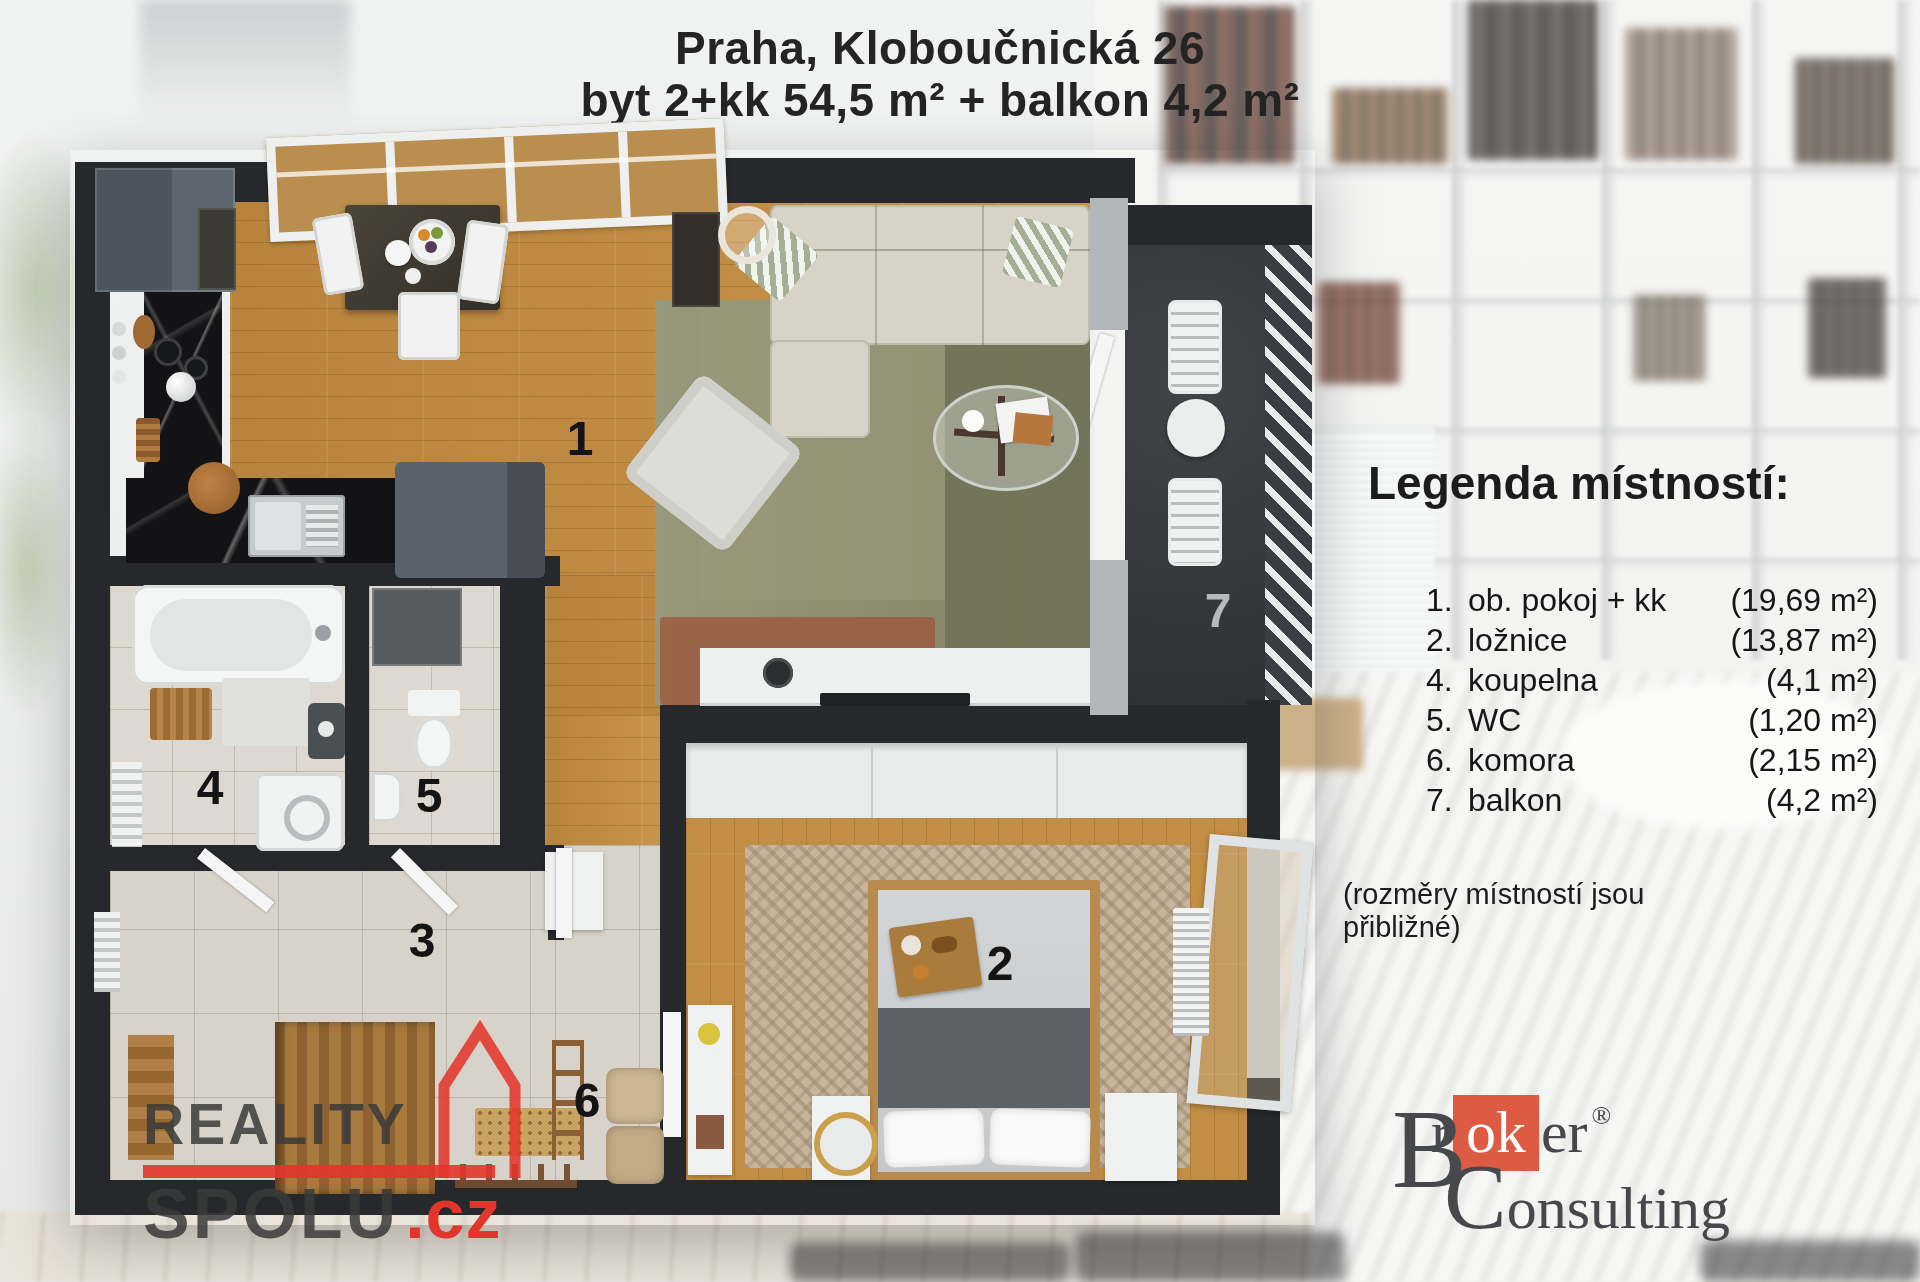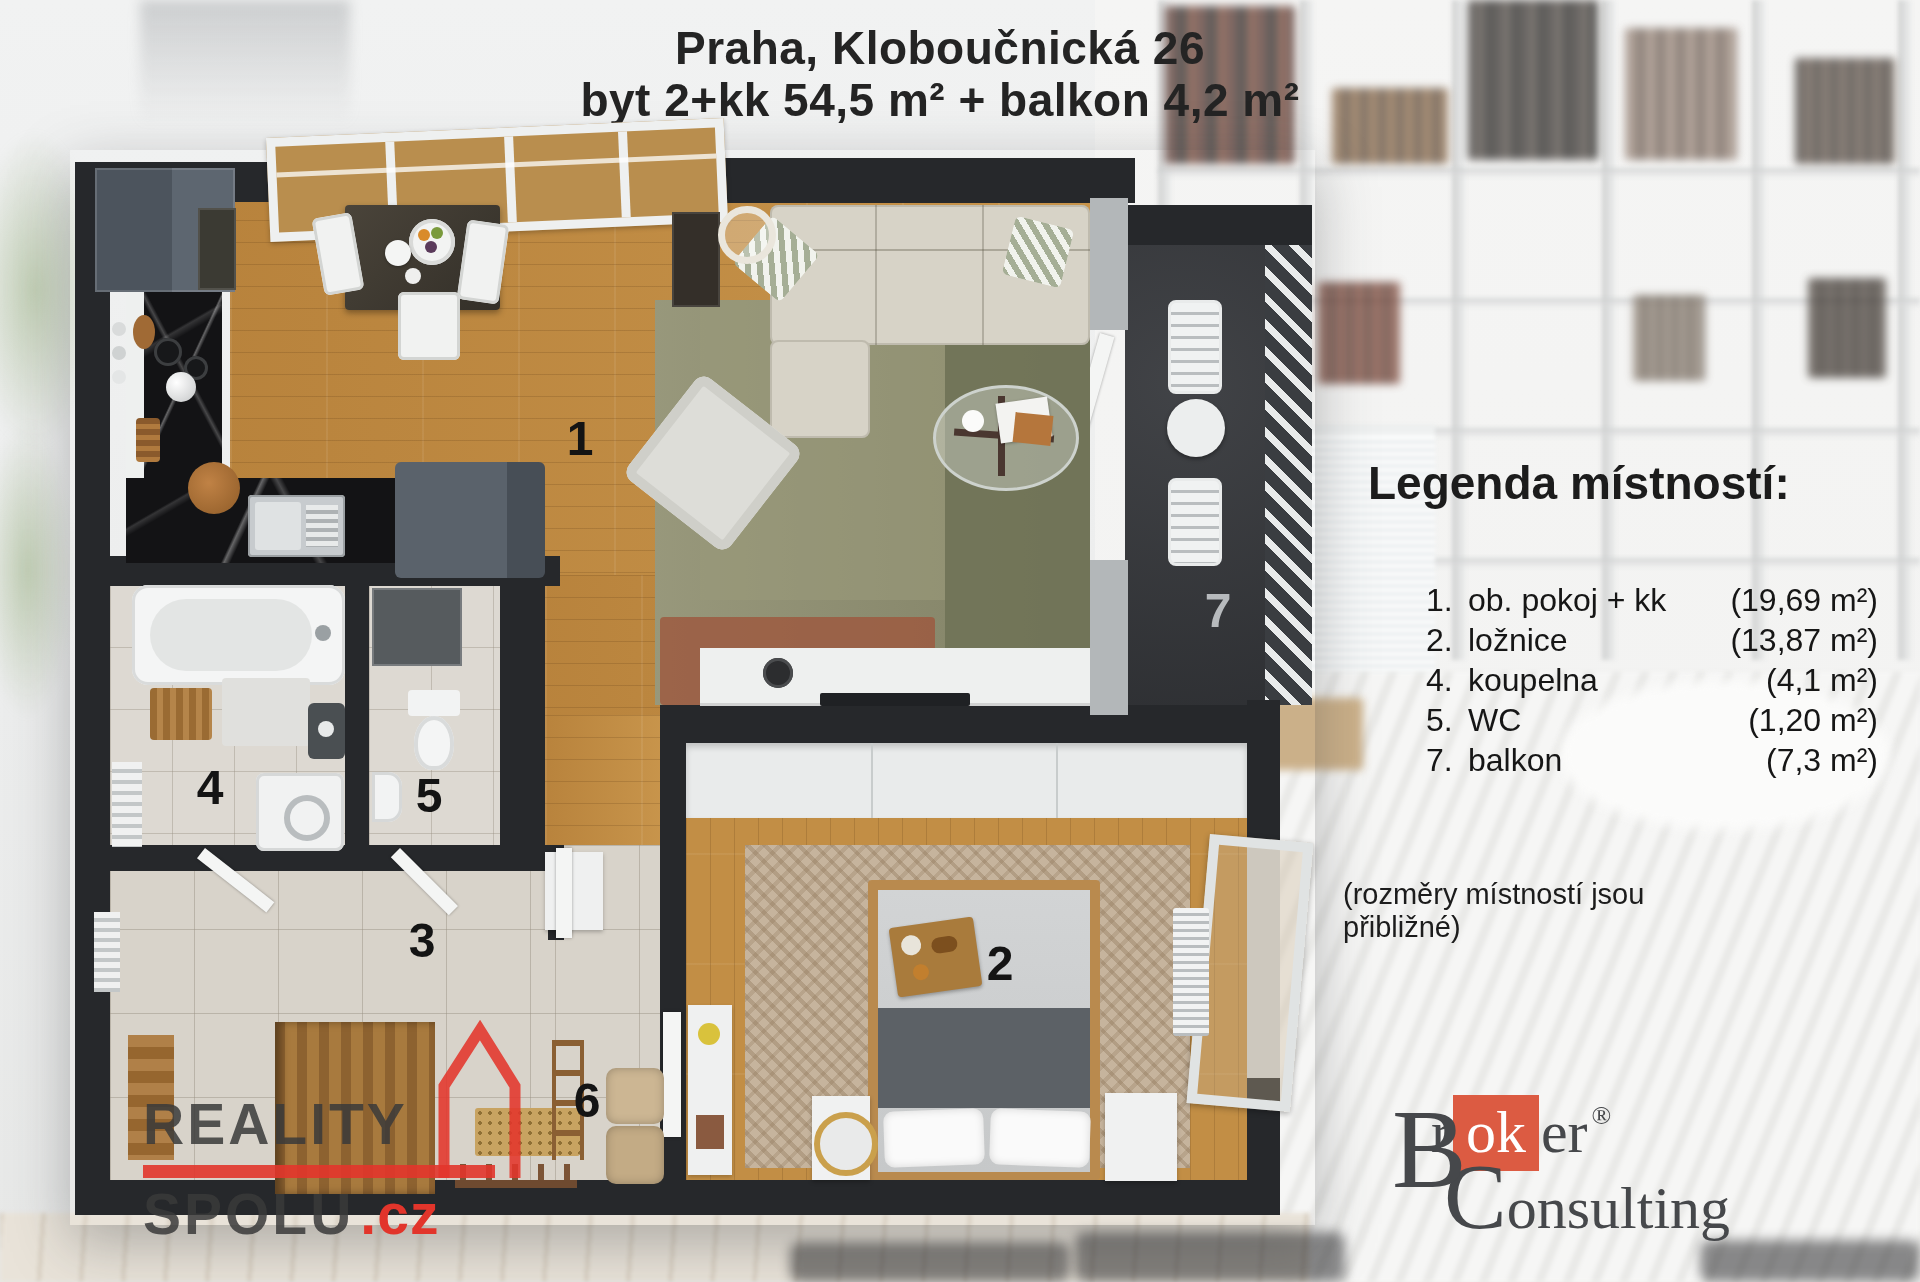--- a/index.html
+++ b/index.html
@@ -76,21 +76,21 @@
      background-image:repeating-linear-gradient(45deg,rgba(140,115,85,.35) 0 4px,rgba(0,0,0,0) 4px 12px),
                       repeating-linear-gradient(-45deg,rgba(140,115,85,.25) 0 4px,rgba(0,0,0,0) 4px 12px);}
 
   .rlabel{position:absolute;transform:translate(-50%,-50%);font-weight:700;font-size:48px;color:#141414;}
   .rlabel.light{color:#b7babd;}
 
   
   .lg-re{left:143px;top:1096px;width:400px;color:rgba(58,58,58,.85);font-weight:700;letter-spacing:3px;}
   .lg-re .w1{font-size:57px;line-height:57px;}
   .lg-re .bar{margin-top:12px;width:352px;height:13px;background:#e2352b;opacity:.9;}
-  .lg-re .w2line{margin-top:8px;font-size:57px;line-height:57px;display:flex;align-items:center;}
+  .lg-re .w2line{margin-top:8px;font-size:70px;line-height:57px;display:flex;align-items:center;}
   .lg-re .tld{color:#e2352b;margin-left:6px;letter-spacing:1px;}
   .lg-house{left:436px;top:1020px;}
   .lg-bc{left:1398px;top:1095px;width:470px;color:#46484b;font-family:"Liberation Serif",serif;}
   .lg-bc .row1{margin-left:33px;display:flex;align-items:baseline;height:80px;}
   .lg-bc .bigB{position:absolute;left:-6px;top:4px;font-size:112px;line-height:100px;}
   .lg-bc .sm{font-size:60px;}
   .lg-bc .okbox{display:inline-block;background:#dc5b42;color:#fff;font-size:60px;line-height:74px;width:86px;text-align:center;height:76px;margin:0 2px;}
   .lg-bc .reg{font-size:26px;margin-left:4px;transform:translateY(-28px);}
   .lg-bc .row2{margin-left:46px;display:flex;align-items:baseline;margin-top:-14px;}
   .lg-bc .bigC{font-size:94px;line-height:70px;}
@@ -321,22 +321,26 @@
       </div>
     <div class="row">
         <span class="nm"><span class="no">4.</span><span>koupelna</span></span>
         <span>(4,1 m²)</span>
       </div>
     <div class="row">
         <span class="nm"><span class="no">5.</span><span>WC</span></span>
         <span>(1,20 m²)</span>
       </div>
     <div class="row">
+        <span class="nm"><span class="no">6.</span><span>komora</span></span>
+        <span>(2,15 m²)</span>
+      </div>
+    <div class="row">
         <span class="nm"><span class="no">7.</span><span>balkon</span></span>
-        <span>(7,3 m²)</span>
+        <span>(4,2 m²)</span>
       </div>
   </div>
   <div class="abs legend-note">(rozměry místností jsou přibližné)</div>
 
   <div class="abs lg-re">
     <div class="w1">REALITY</div>
     <div class="bar"></div>
     <div class="w2line">
       <span>SPOLU</span>
       <span class="tld">.cz</span>

